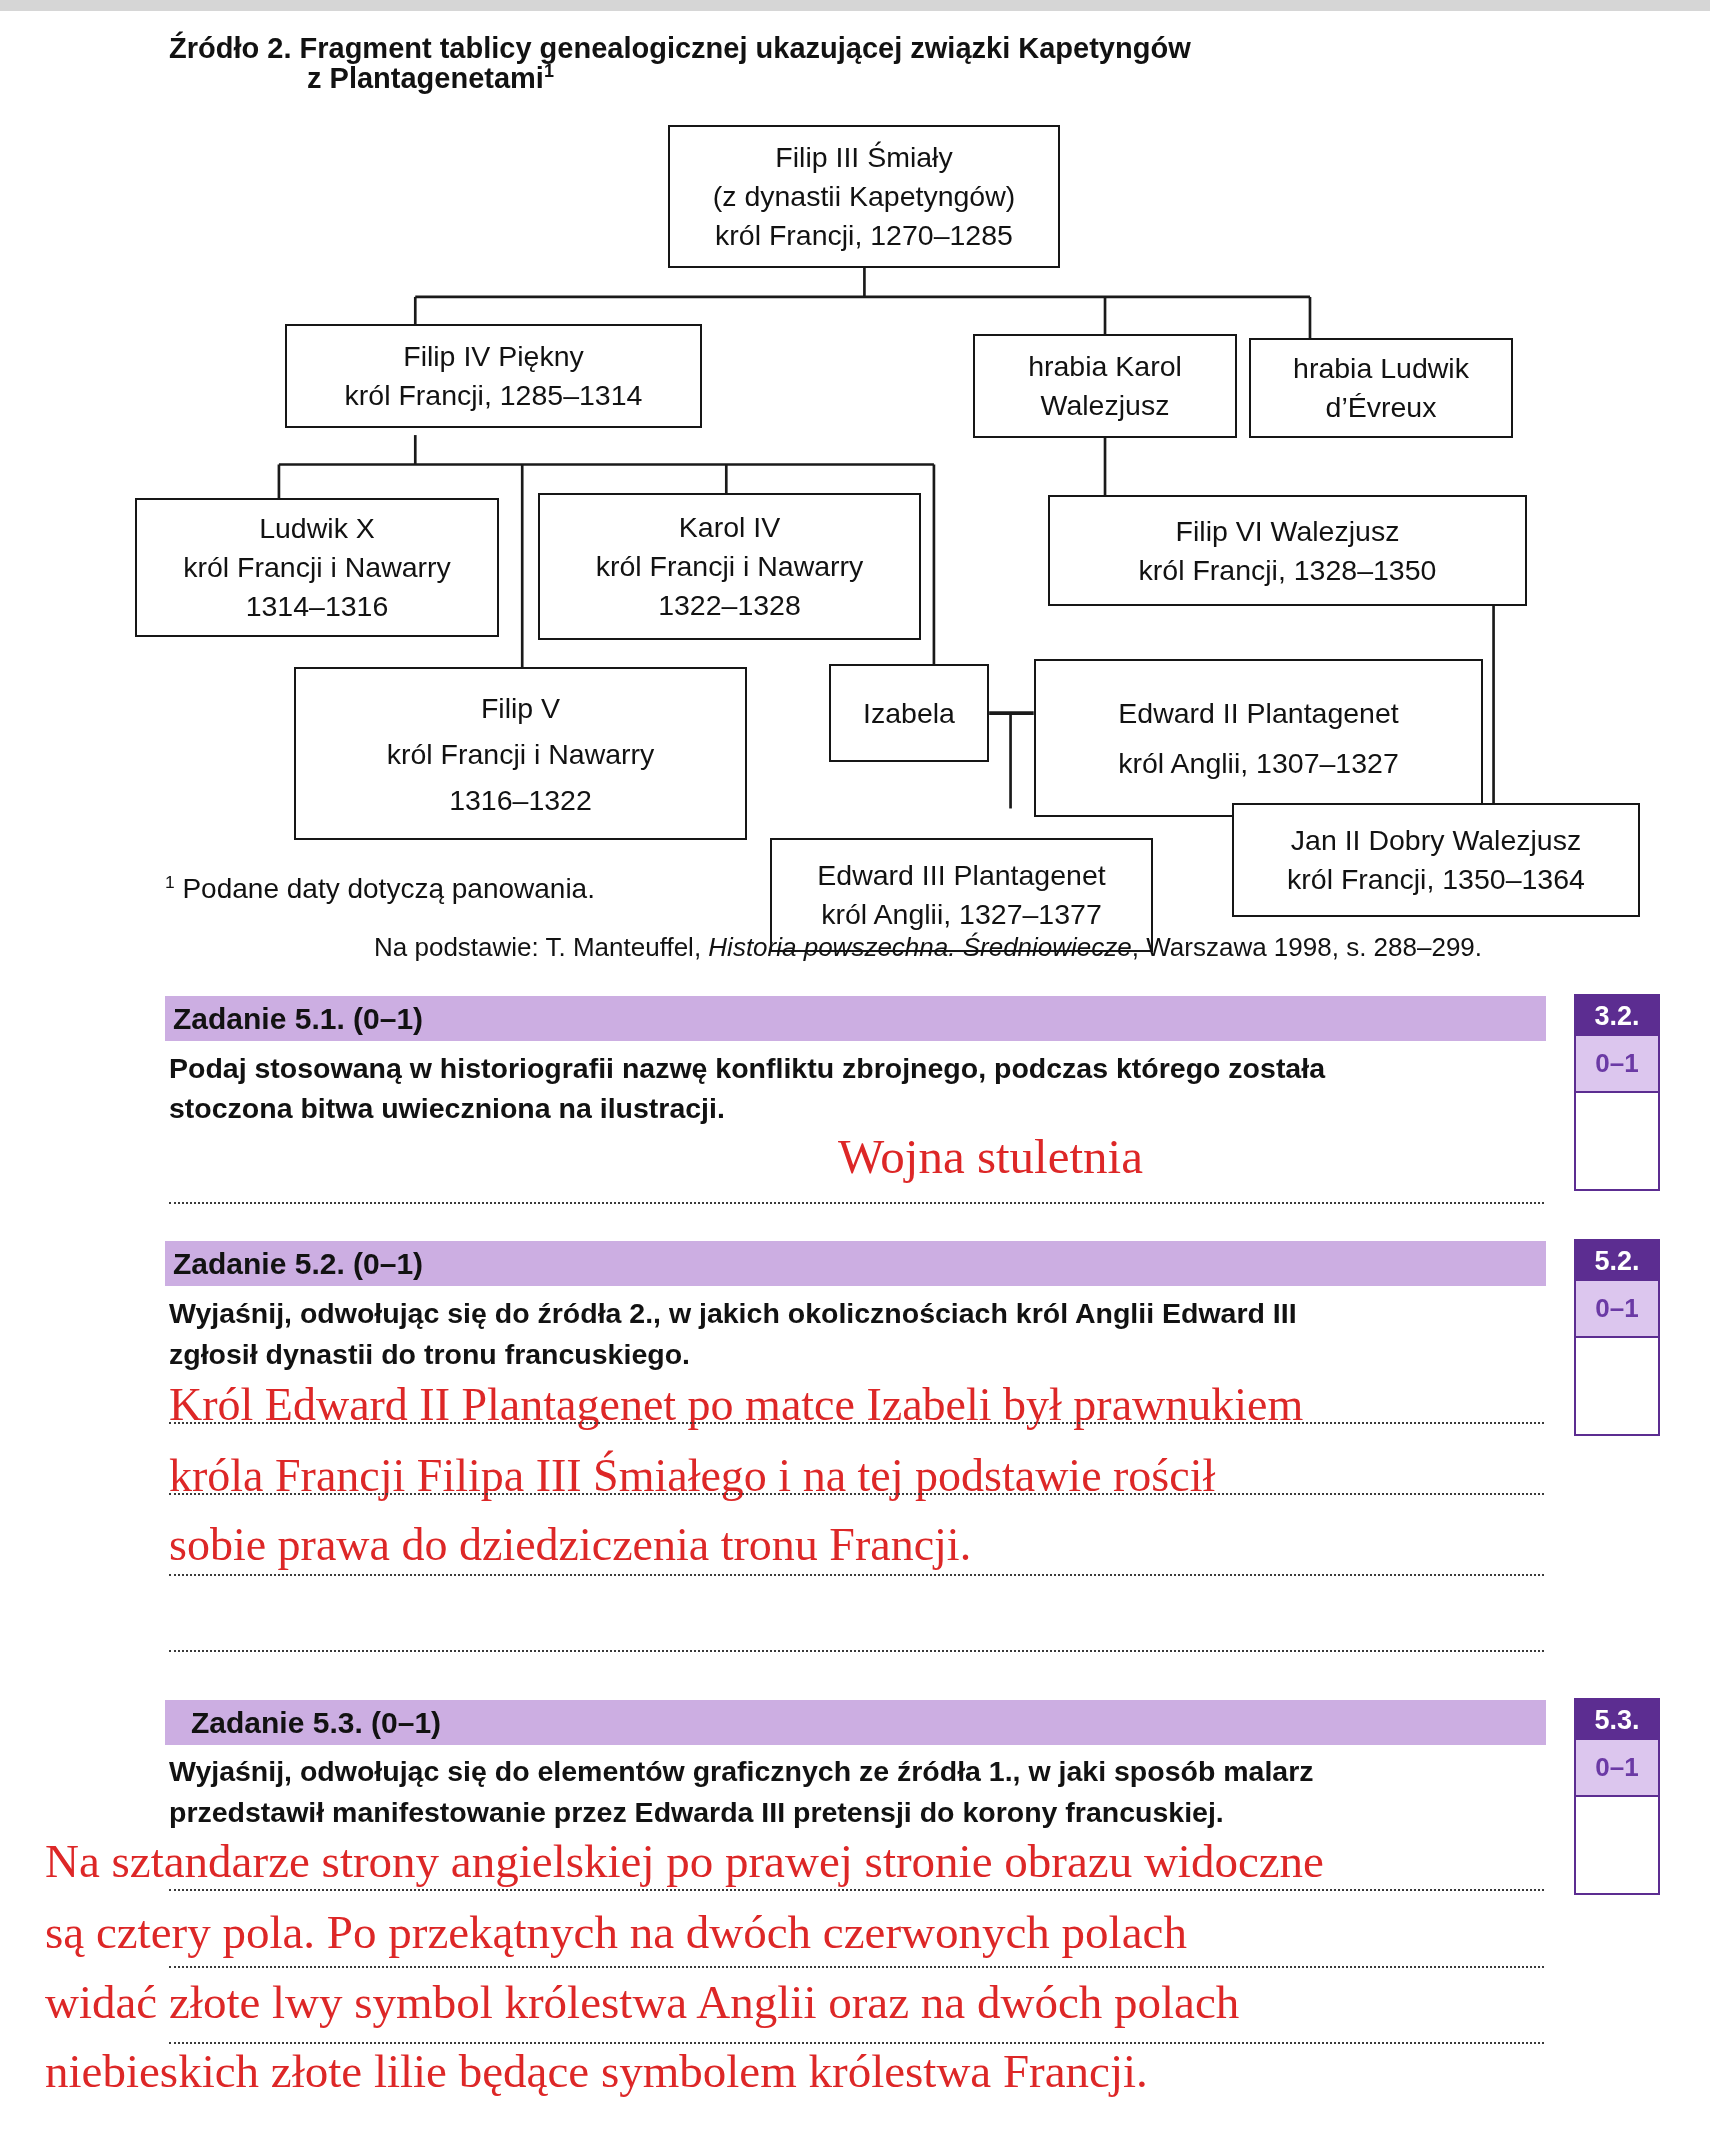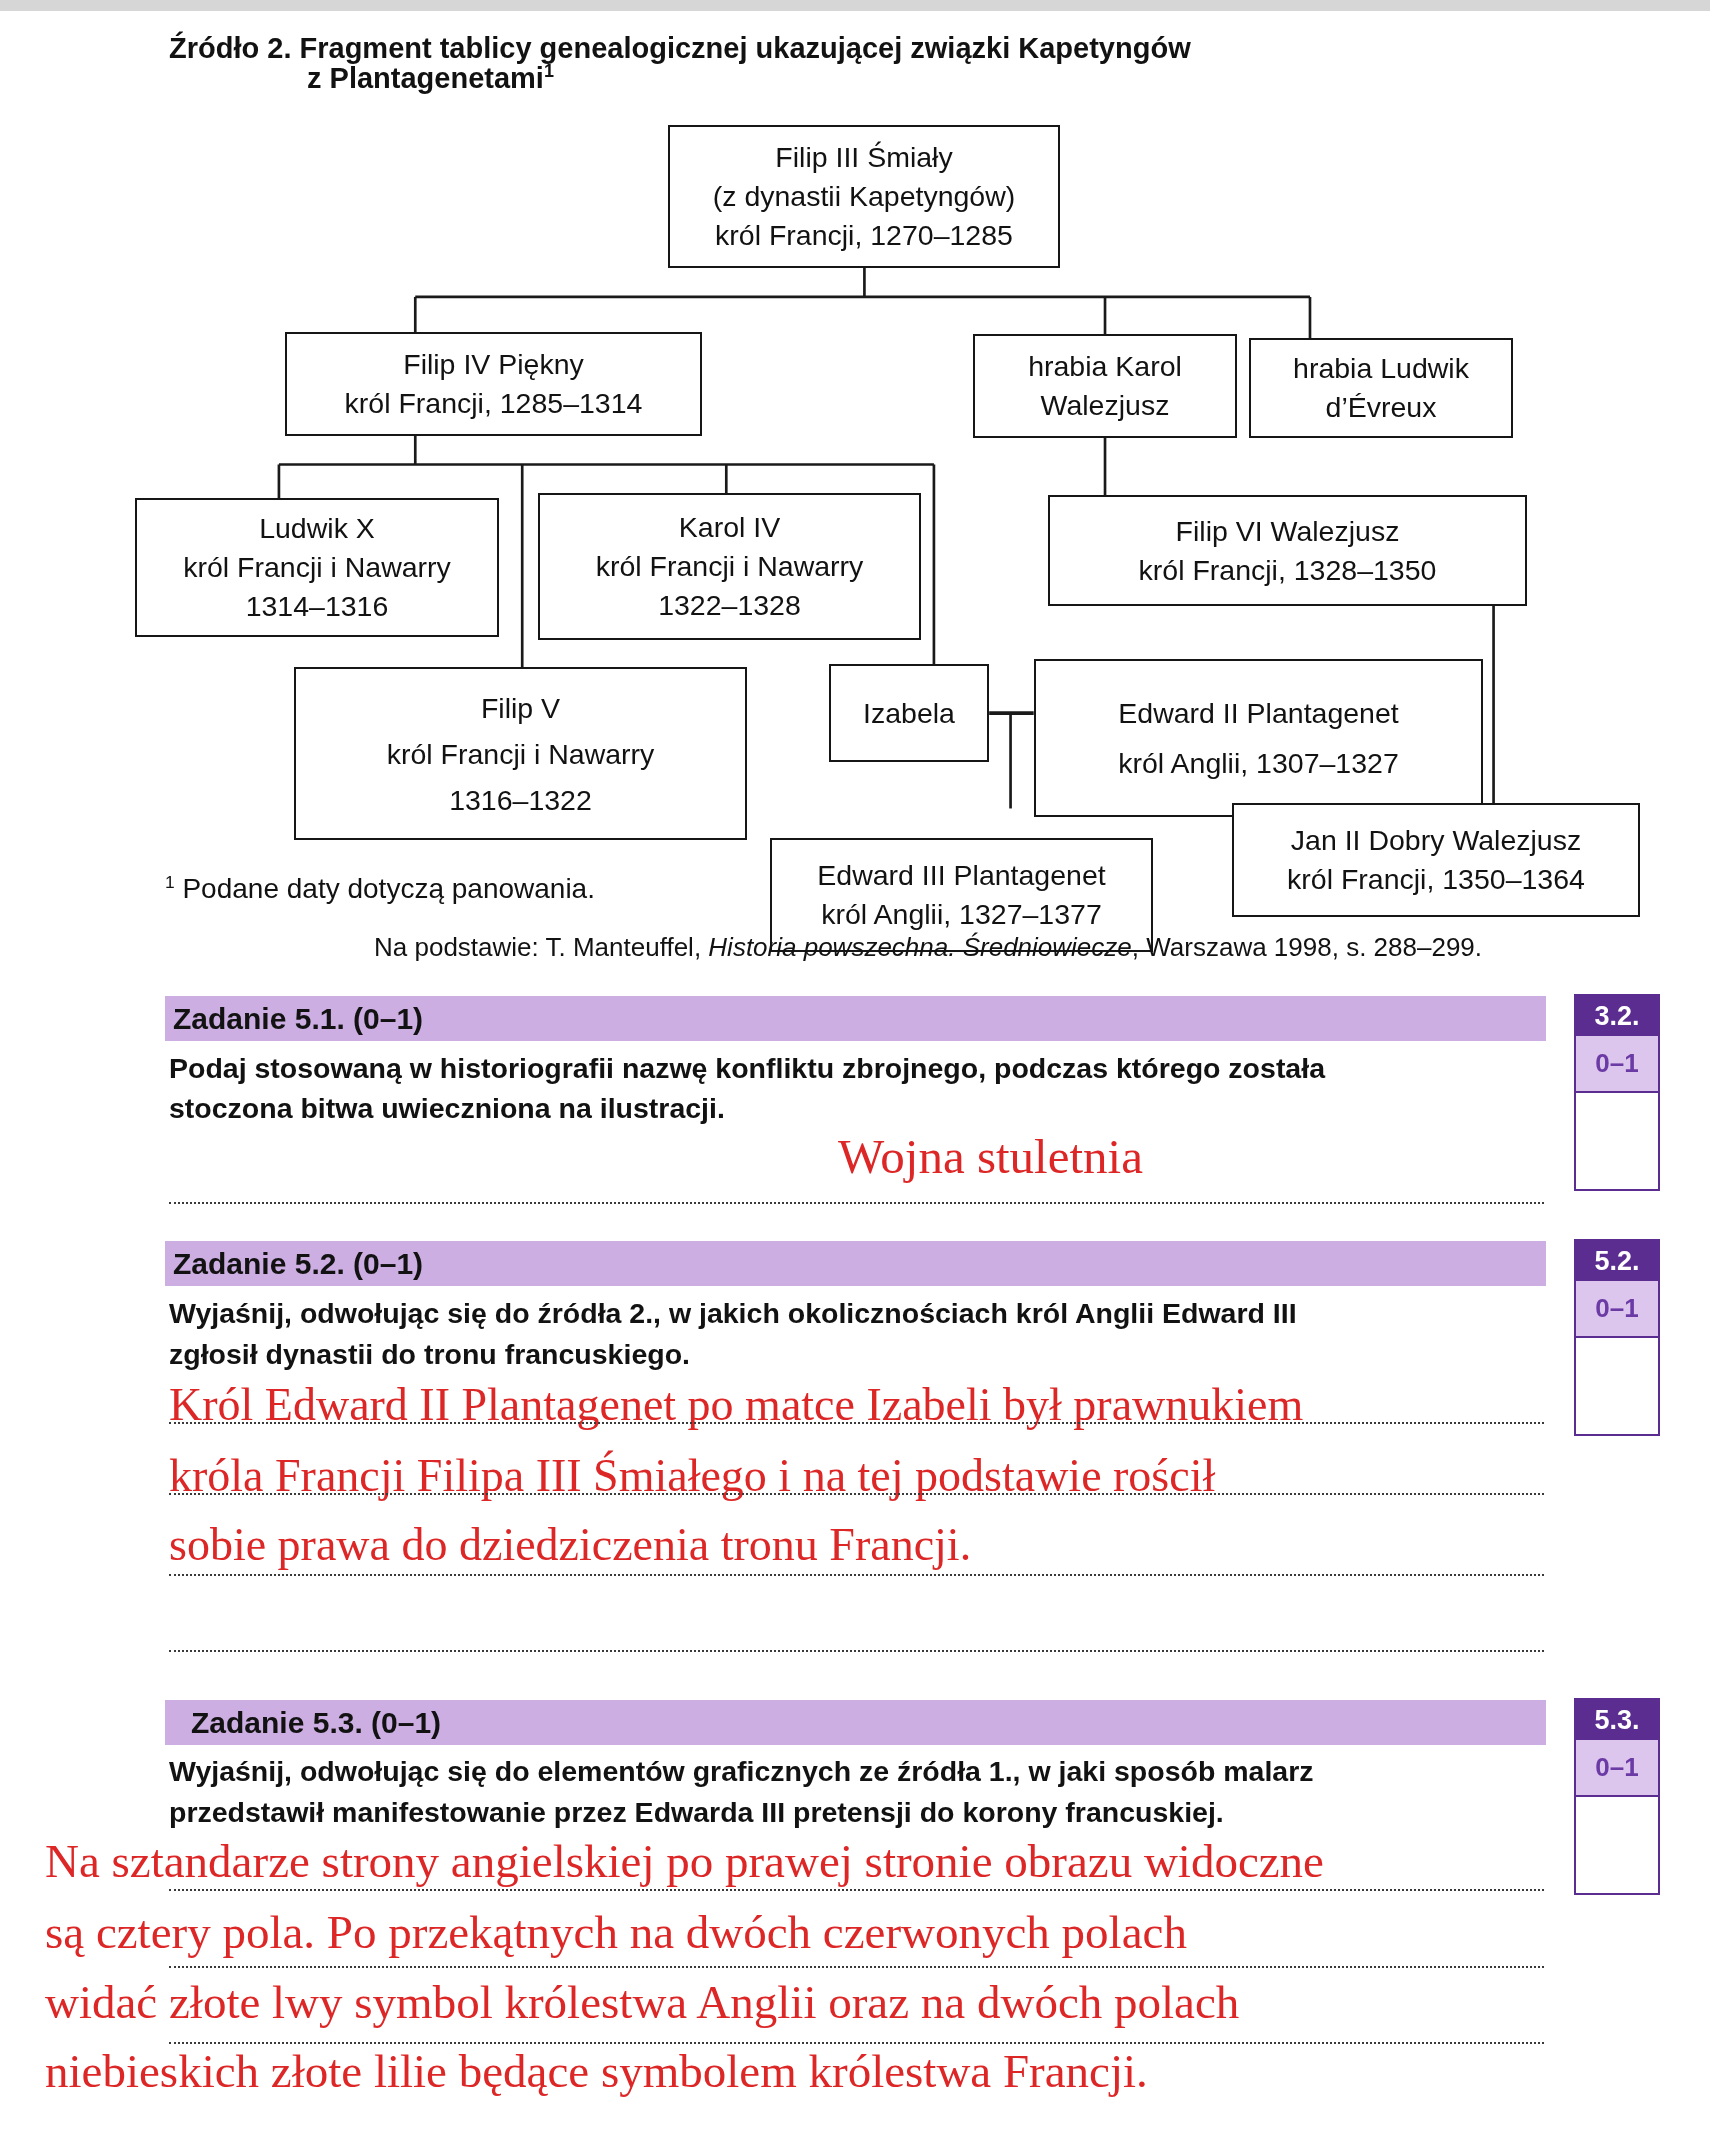--- a/index.html
+++ b/index.html
@@ -68,21 +68,21 @@
       <line x1="1134" y1="800" x2="1134" y2="907"></line>
       <line x1="1676" y1="678" x2="1676" y2="903"></line>
     </g>
   </svg>
 
   <div class="node" style="left:668px;top:125px;width:392px;height:143px;">
     <span>Filip III Śmiały</span>
     <span>(z dynastii Kapetyngów)</span>
     <span>król Francji, 1270–1285</span>
   </div>
-  <div class="node" style="left:285px;top:332px;width:417px;height:104px;">
+  <div class="node" style="left:285px;top:324px;width:417px;height:104px;">
     <span>Filip IV Piękny</span>
     <span>król Francji, 1285–1314</span>
   </div>
   <div class="node" style="left:973px;top:334px;width:264px;height:104px;">
     <span>hrabia Karol</span>
     <span>Walezjusz</span>
   </div>
   <div class="node" style="left:1249px;top:338px;width:264px;height:100px;">
     <span>hrabia Ludwik</span>
     <span>d’Évreux</span>

